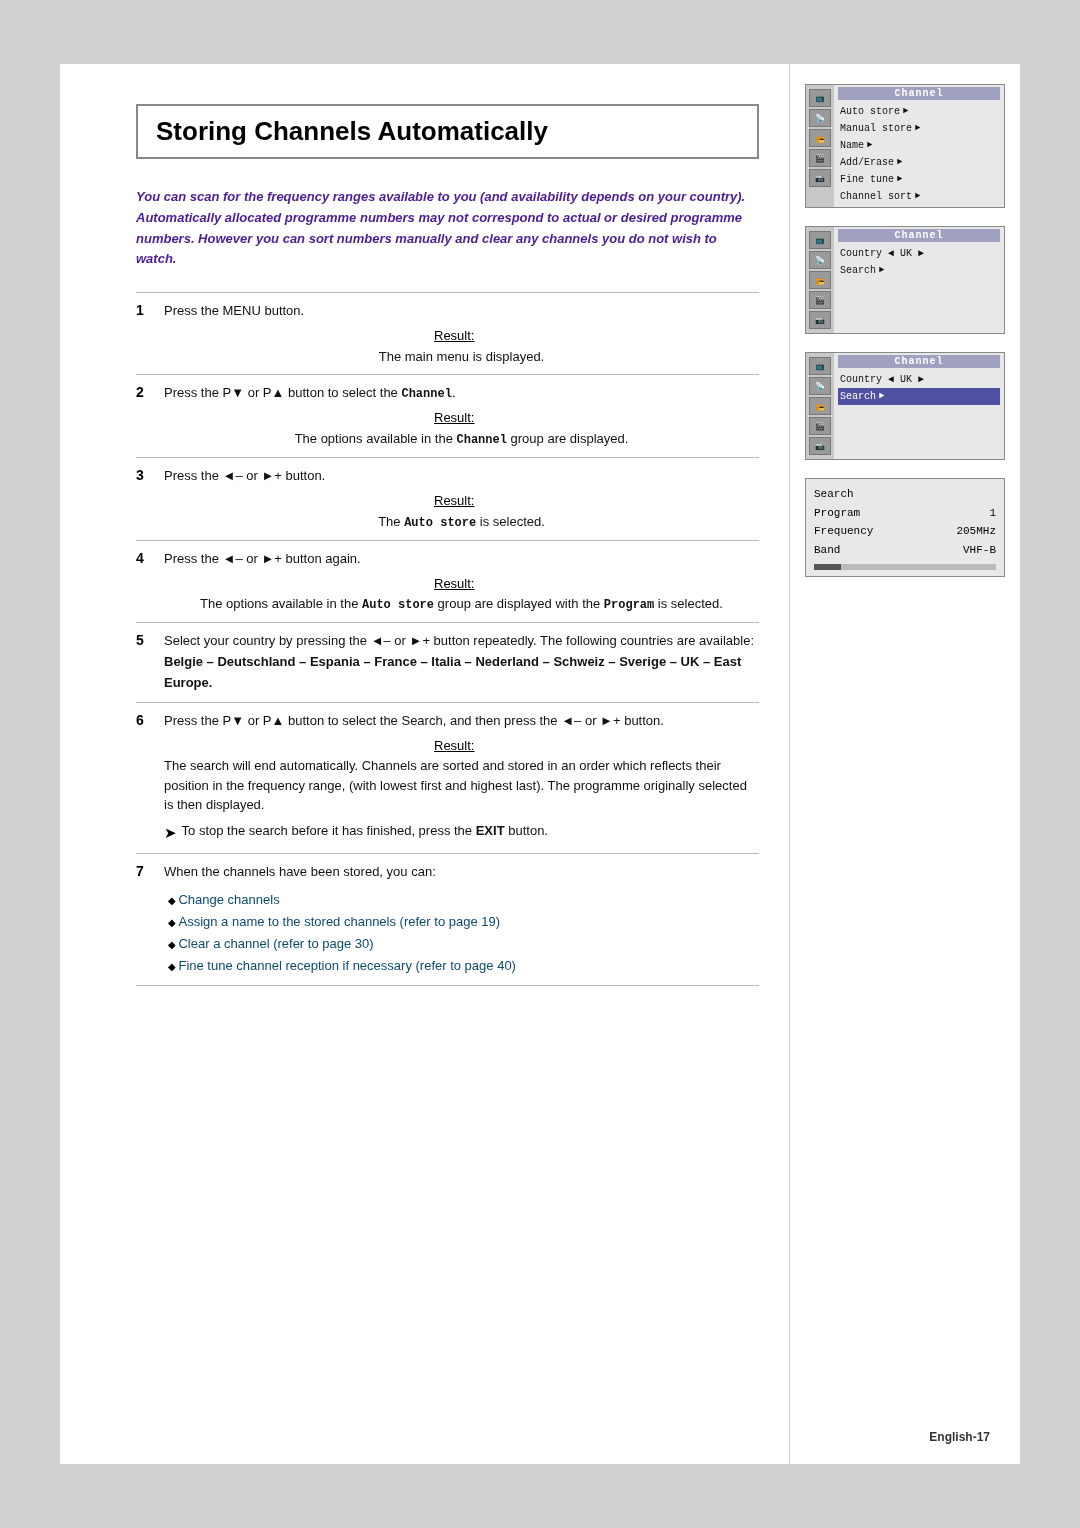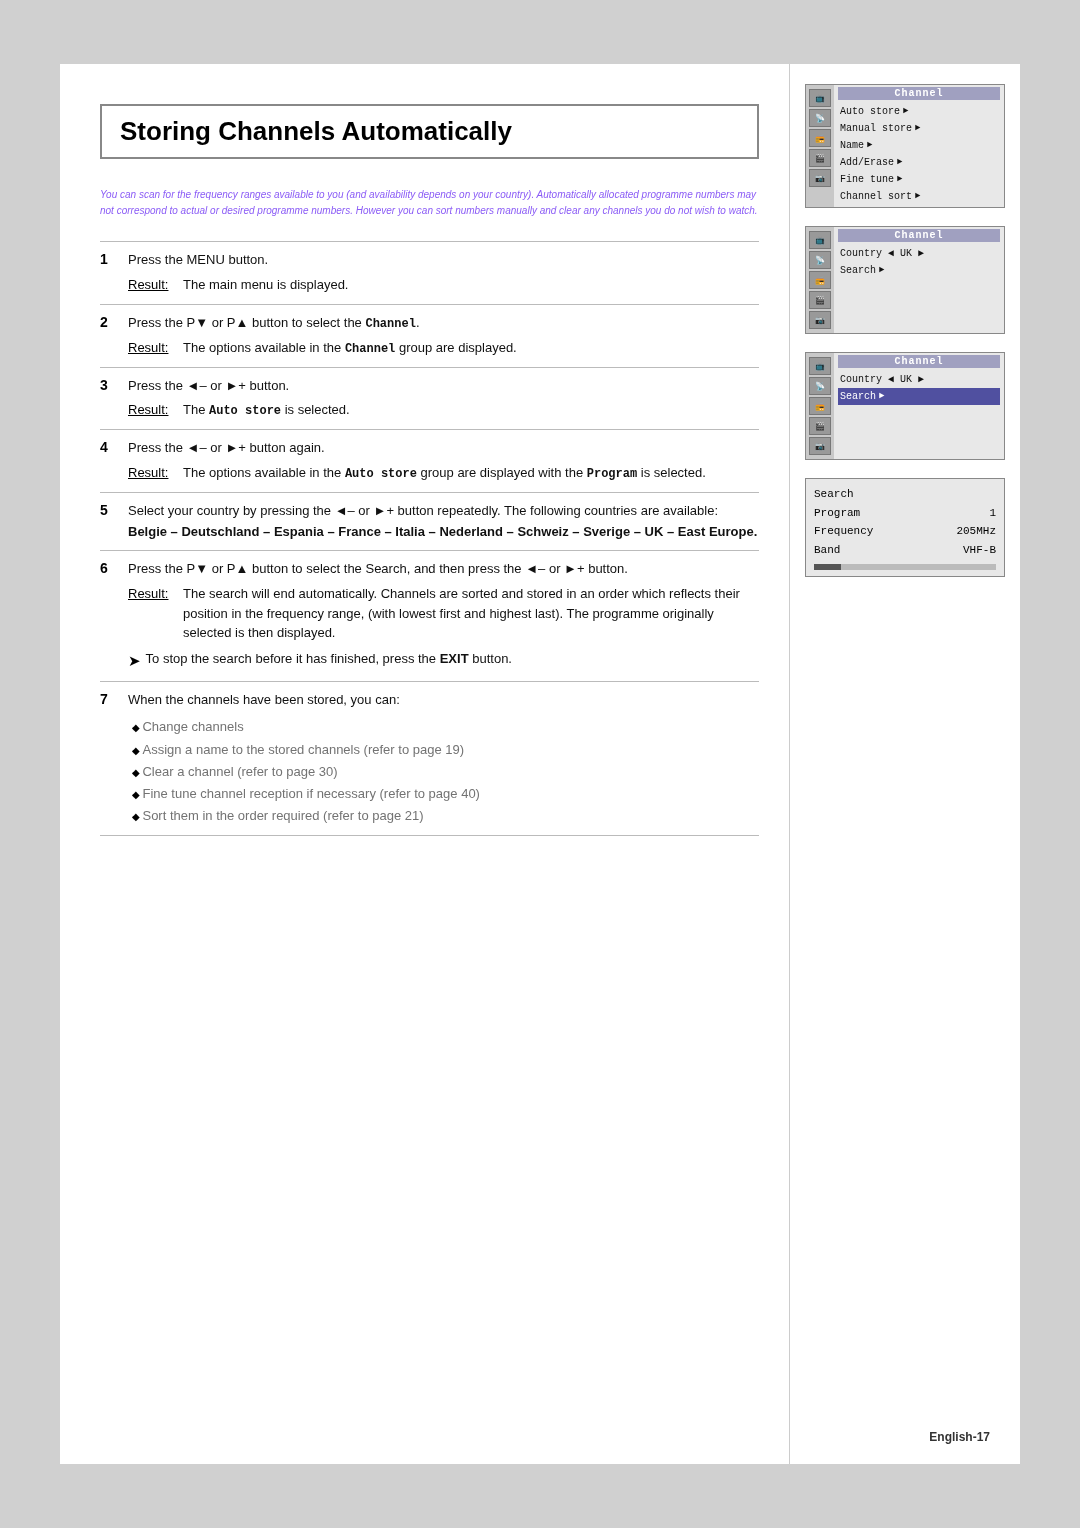--- a/index.html
+++ b/index.html
@@ -19,20 +19,21 @@
       margin: 40px auto;
       display: flex;
       flex-direction: row;
       padding: 0;
       position: relative;
     }
     .left-col {
       flex: 1;
       padding: 40px 30px 64px 40px;
       border-right: 1px solid #ccc;
+      margin-left: 36px;
     }
     .right-col {
       width: 230px;
       padding: 20px 15px;
       display: flex;
       flex-direction: column;
       gap: 18px;
     }
 
     
@@ -44,26 +45,26 @@
       width: 100%;
     }
     .page-title {
       font-size: 26px;
       font-weight: 900;
       color: #000;
     }
 
     
     .intro {
-      font-size: 10px;
+      font-size: 13px;
       font-style: italic;
-      font-weight: normal;
+      font-weight: bold;
       line-height: 1.6;
       margin-bottom: 22px;
-      color: #8b5cf6;
+      color: #4c1d95;
     }
 
     
     .steps {
       display: flex;
       flex-direction: column;
     }
     .step {
       display: flex;
       flex-direction: column;
@@ -84,23 +85,24 @@
       color: #000;
     }
     .step-content {
       font-size: 13px;
       color: #111;
       line-height: 1.6;
       flex: 1;
     }
     .step-content .result-row {
       display: flex;
-      flex-direction: row;
+      flex-direction: column;
       margin-top: 4px;
       margin-left: 0;
+      align-items: center;
     }
     .result-label {
       text-decoration: underline;
       min-width: 55px;
       font-size: 13px;
       color: #000;
     }
     .result-text {
       font-size: 13px;
       color: #111;
@@ -119,21 +121,21 @@
       color: #111;
       margin-left: 0;
     }
     .bullet-list {
       list-style: none;
       margin-top: 6px;
       padding-left: 4px;
     }
     .bullet-list li {
       font-size: 13px;
-      color: #737373;
+      color: #0c4a6e;
       line-height: 1.7;
     }
     .bullet-list li::before {
       content: "◆ ";
       color: #000;
       font-size: 10px;
     }
     code, .mono {
       font-family: 'Courier New', monospace;
       font-size: 12px;
@@ -339,21 +341,20 @@
       <div class="step">
         <div class="step-row">
           <span class="step-num">7</span>
           <div class="step-content">
             When the channels have been stored, you can:
             <ul class="bullet-list">
               <li>Change channels</li>
               <li>Assign a name to the stored channels (refer to page 19)</li>
               <li>Clear a channel (refer to page 30)</li>
               <li>Fine tune channel reception if necessary (refer to page 40)</li>
-              <li>Sort them in the order required (refer to page 21)</li>
             </ul>
           </div>
         </div>
       </div>
 
     </div>
 
     <div class="page-footer">English-17</div>
   </div>
 

